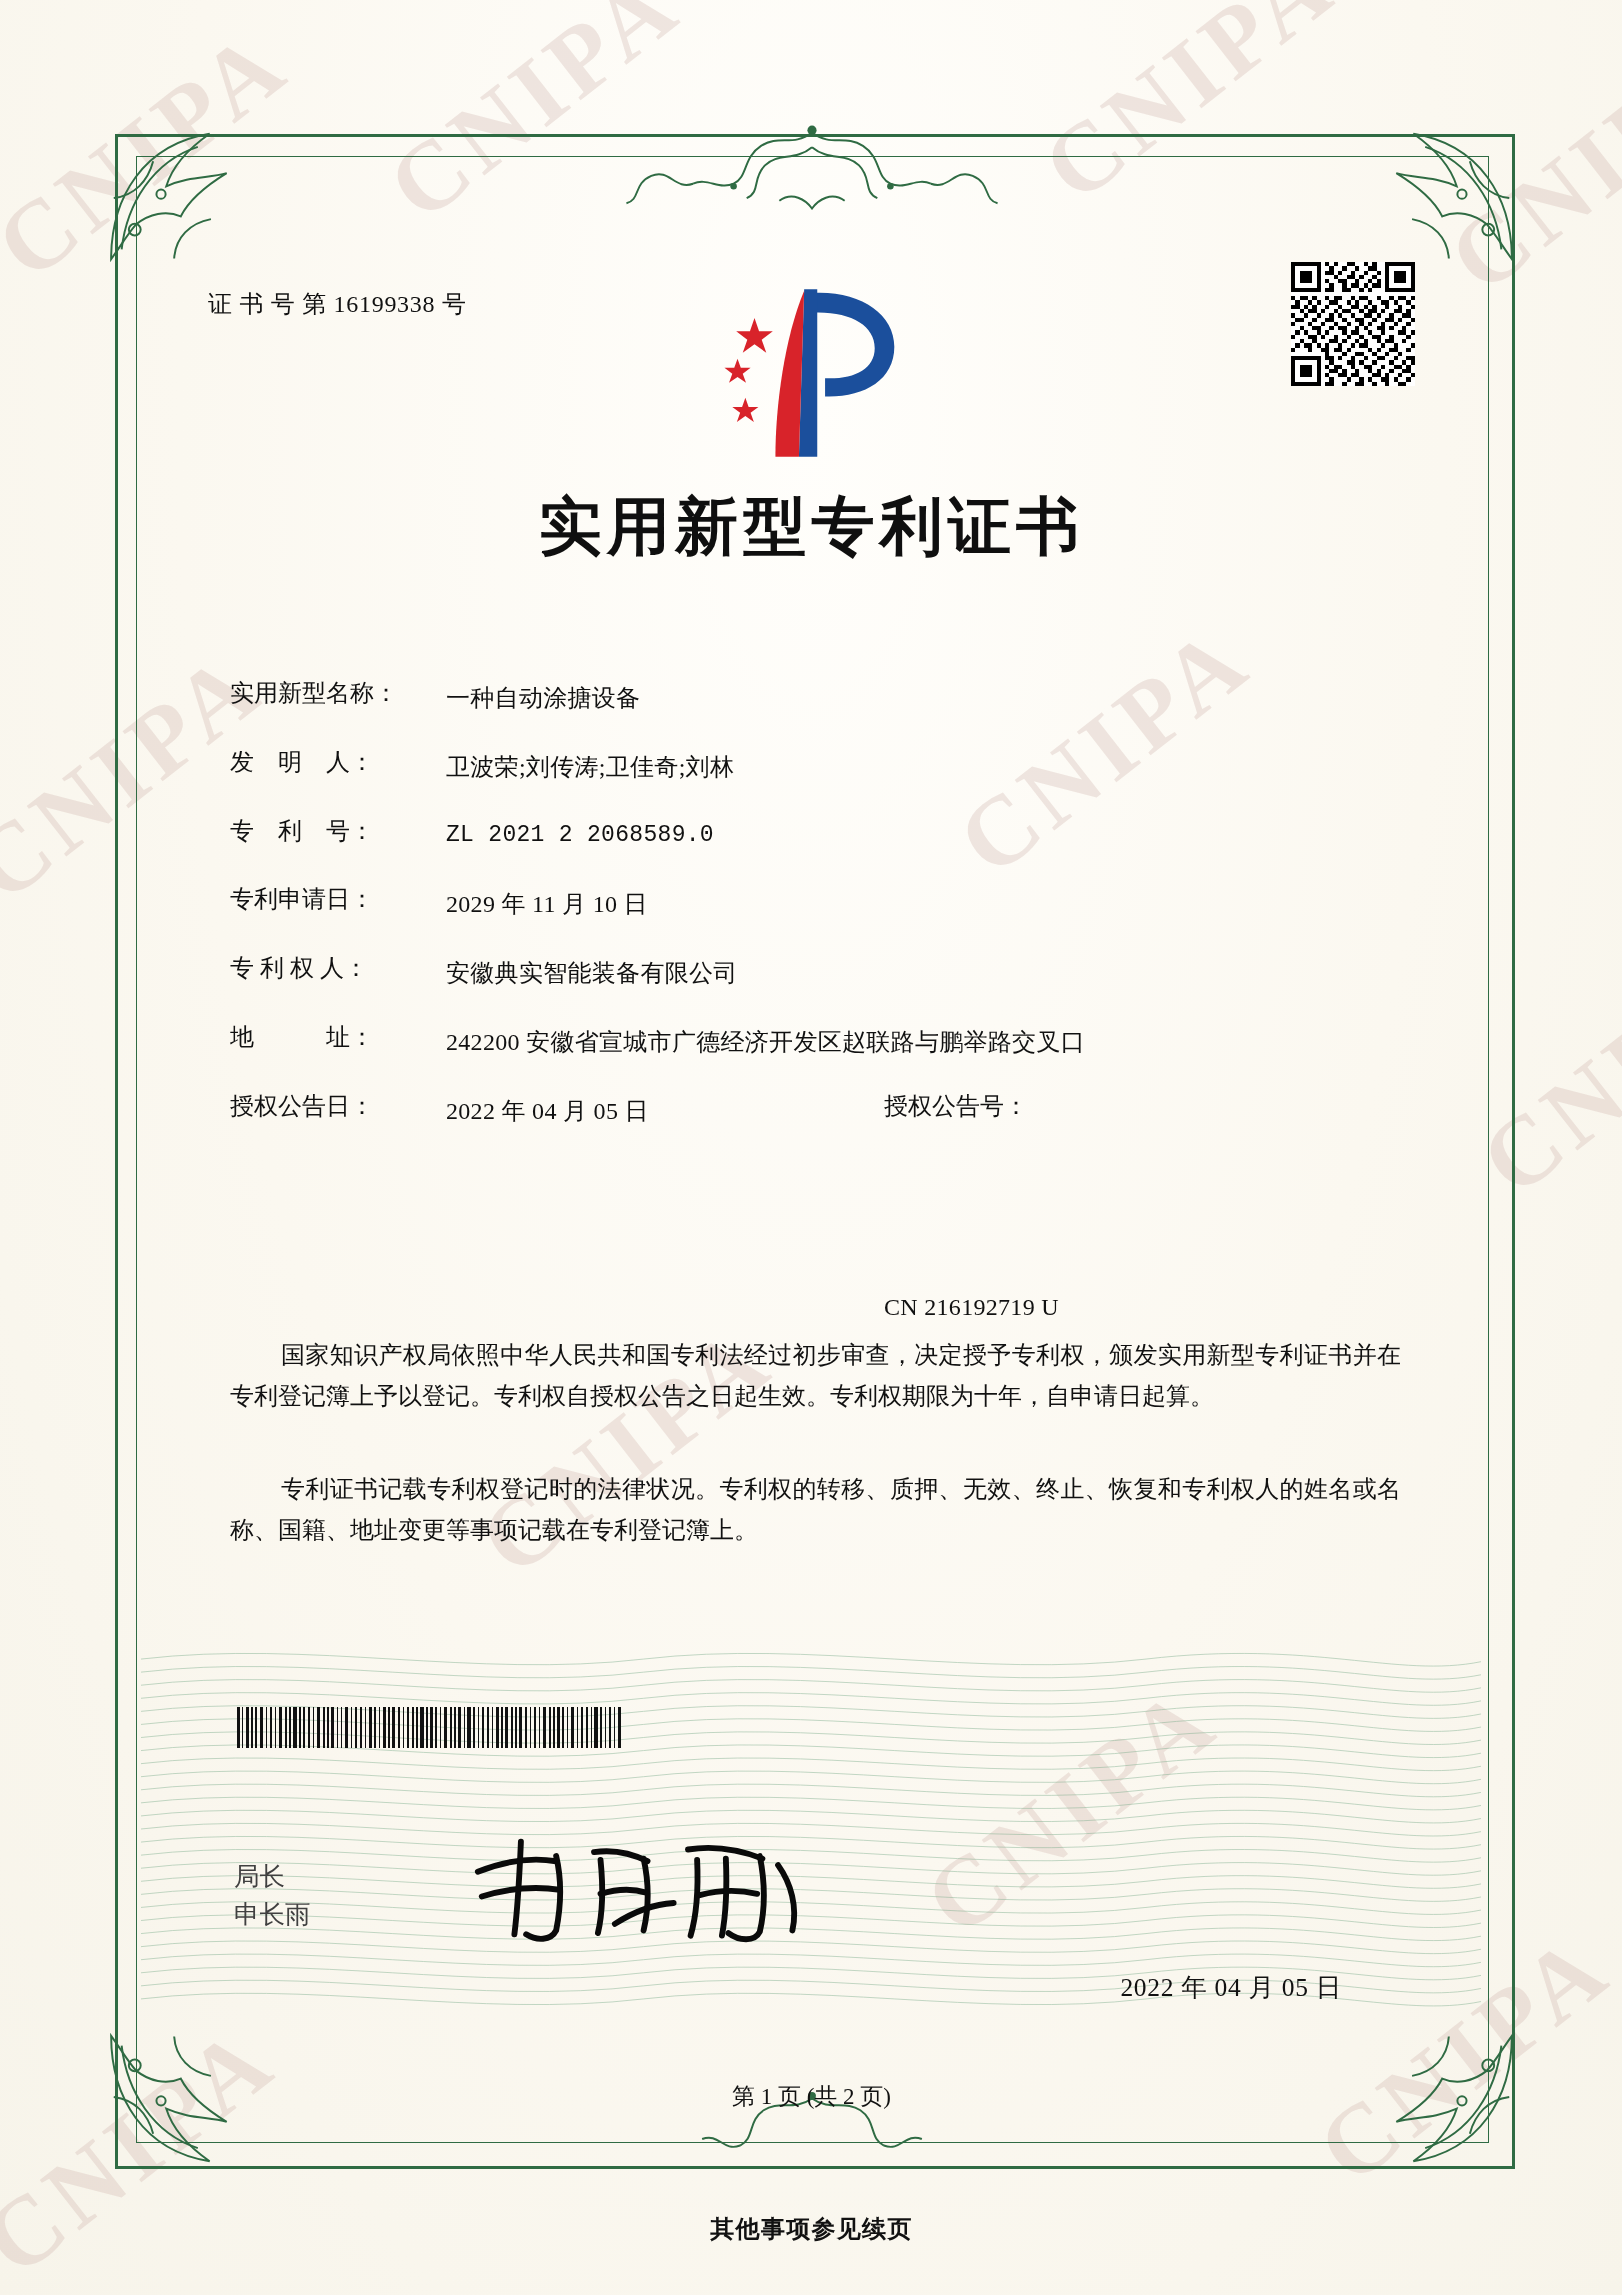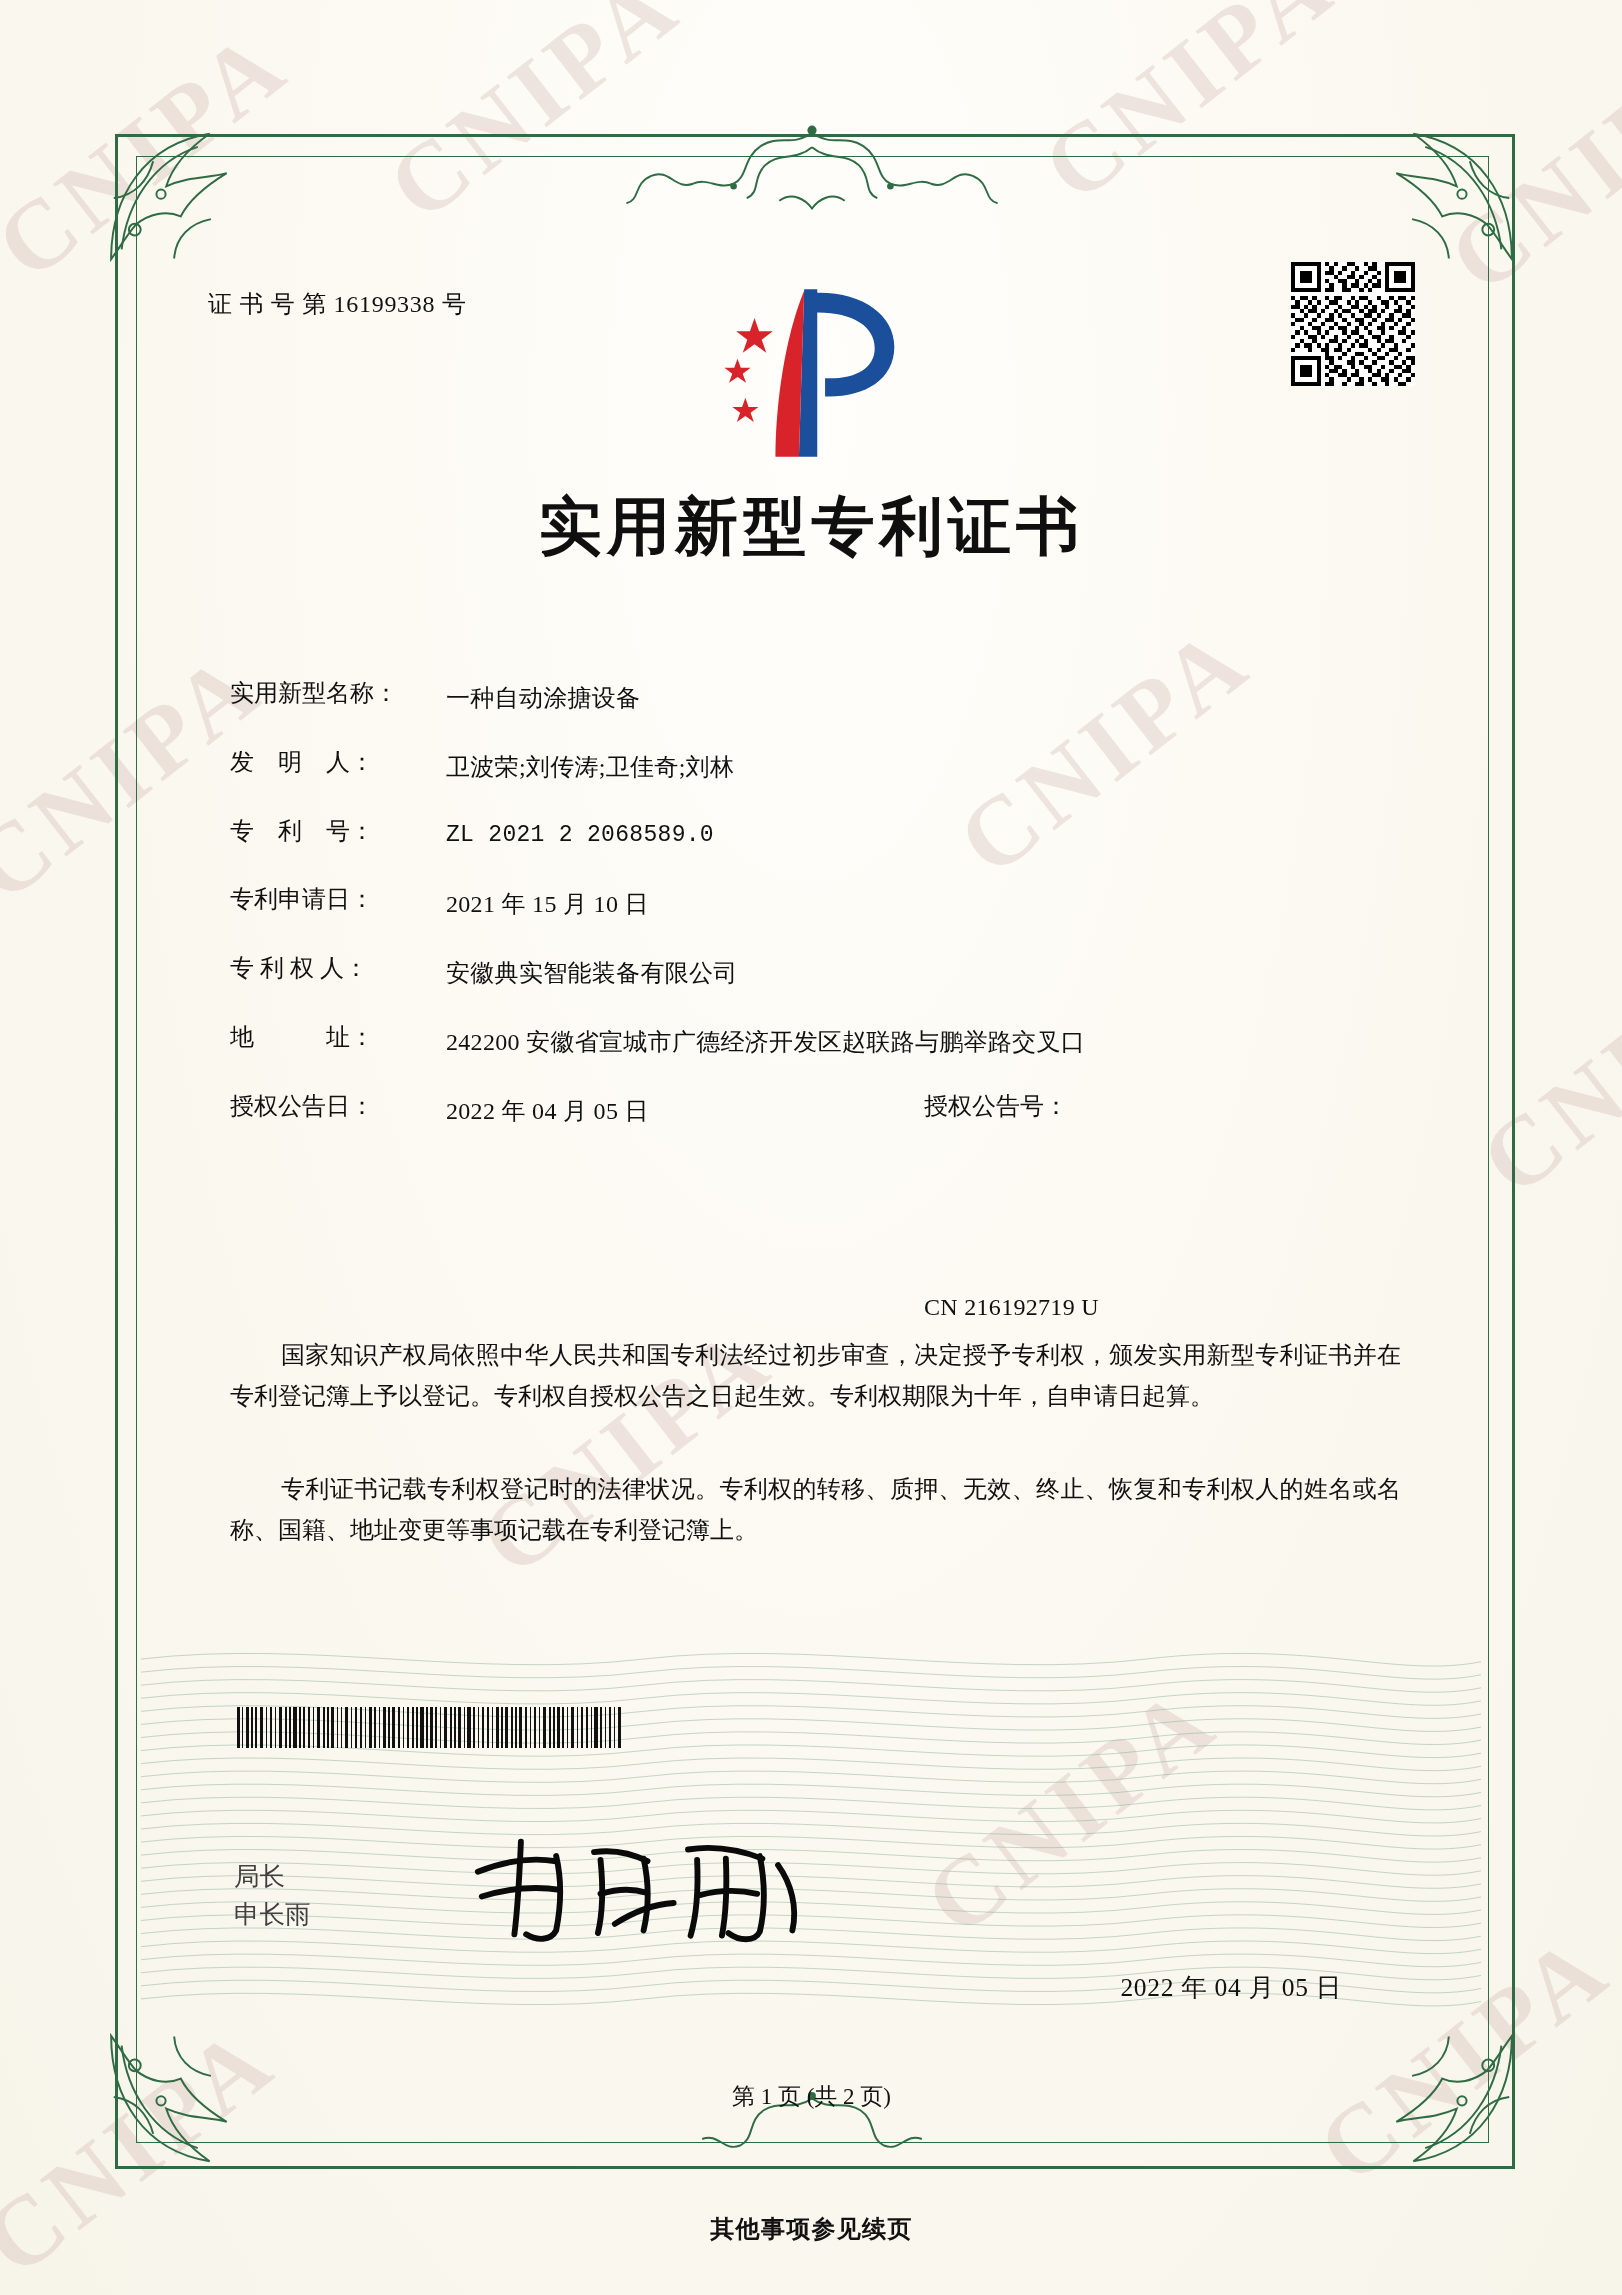--- a/index.html
+++ b/index.html
@@ -176,21 +176,20 @@
   }
   .field-value.mono {
     font-family: "Liberation Mono", "DejaVu Sans Mono", monospace;
     letter-spacing: 0.3px;
     font-size: 23px;
   }
   .grant-row {
     display: flex;
     align-items: flex-start;
     margin-bottom: 47px;
-    gap: 40px;
   }
   .grant-left { display:flex; width: 654px; flex: 0 0 654px;}
   .grant-right { display:flex;flex-direction:column; }
   .grant-right .field-label { width: 196px; flex: 0 0 196px; }
 
   .para {
     position: absolute;
     left: 230px;
     width: 1171px;
     font-size: 24px;
@@ -649,21 +648,21 @@
         <div class="field-value">卫波荣;刘传涛;卫佳奇;刘林</div>
       </div>
 
       <div class="field-row">
         <div class="field-label">专　利　号：</div>
         <div class="field-value mono">ZL 2021 2 2068589.0</div>
       </div>
 
       <div class="field-row">
         <div class="field-label">专利申请日：</div>
-        <div class="field-value">2021 年 15 月 10 日</div>
+        <div class="field-value">2029 年 11 月 10 日</div>
       </div>
 
       <div class="field-row">
         <div class="field-label">专 利 权 人：</div>
         <div class="field-value">安徽典实智能装备有限公司</div>
       </div>
 
       <div class="field-row">
         <div class="field-label">地　　　址：</div>
         <div class="field-value" style="width:968px;">242200 安徽省宣城市广德经济开发区赵联路与鹏举路交叉口</div>

